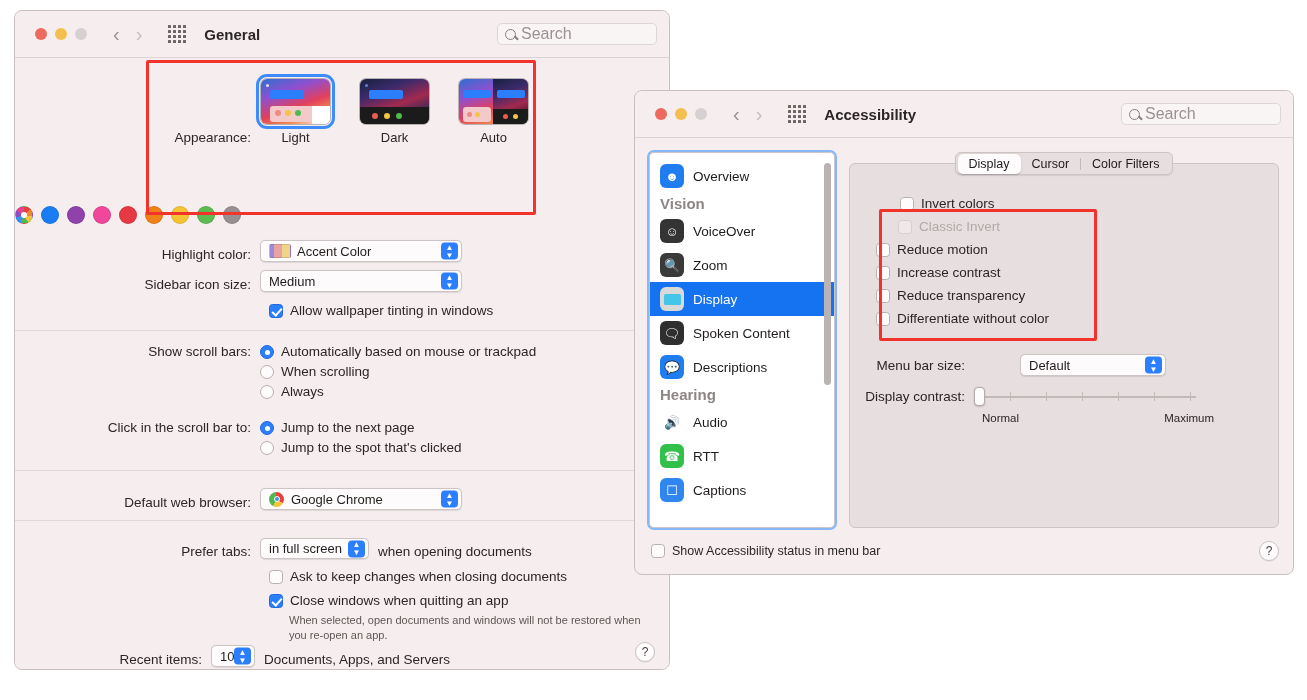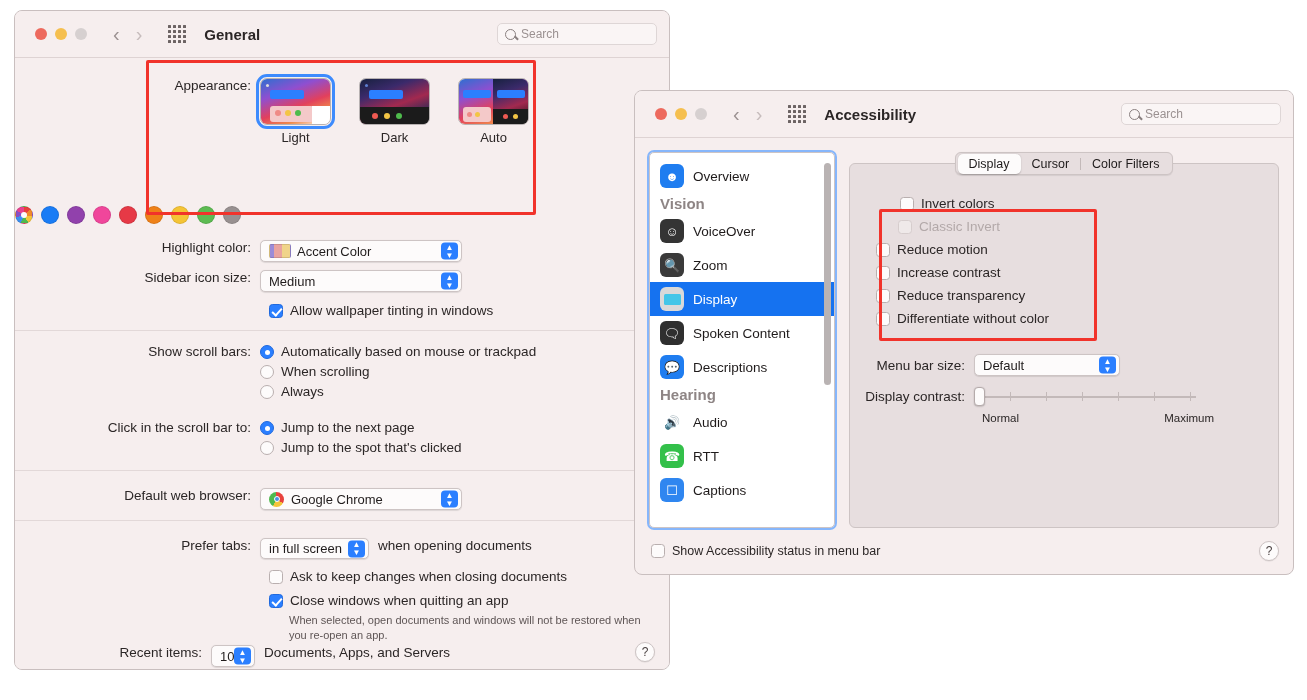--- a/index.html
+++ b/index.html
@@ -43,27 +43,27 @@
   .wtitle { margin-left: 18px; font-size: 15px; font-weight: bold; color: #2b2626; }
   .searchbox {
     position: absolute; right: 12px; top: 50%; transform: translateY(-50%);
     width: 160px; height: 22px; border: 1px solid #ded6d6; border-radius: 5px;
     background: #faf5f5; display: flex; align-items: center; padding: 0 7px; gap: 5px;
   }
   .searchbox .mag { width: 11px; height: 11px; border: 1.6px solid #8a8080;
     border-radius: 50%; position: relative; flex: 0 0 auto; }
   .searchbox .mag::after { content:''; position: absolute; width: 5px; height: 1.6px;
     background: #8a8080; transform: rotate(45deg); right: -4px; bottom: 0px; }
-  .searchbox span { font-size: 12px; color: #9b9191; }
+  .searchbox span { font-size: 16px; color: #9b9191; }
 
   
   #general-window { left: 14px; top: 10px; width: 656px; height: 660px; }
   #general-body { position: relative; height: 612px; background: #f6eeee; }
 
-  .row { display: flex; align-items: flex-start; }
+  .row { display: flex; align-items: flex-end; }
   .lbl {
     text-align: right; font-size: 13.5px; color: #2b2626;
     padding-right: 9px; flex: 0 0 auto;
   }
   .ctrl { display: flex; align-items: center; }
 
   
   .popup {
     height: 22px; background: #fdfbfb; border: 1px solid #cdc4c4;
     border-radius: 5px; display: inline-flex; align-items: center;
@@ -560,21 +560,21 @@
               <span class="cb"></span>
               <span>Reduce transparency</span>
             </div>
 
             <div class="cbrow">
               <span class="cb"></span>
               <span>Differentiate without color</span>
             </div>
           </div>
 
-          <div style="position:absolute; left:14px; top:190px; display:flex; align-items:center;">
+          <div style="position:absolute; left:14px; top:190px; display:flex; align-items:center;gap:46px;">
             <span style="font-size:13.5px; color:#2b2626; width:110px; text-align:right; padding-right:9px;">Menu bar size:</span>
             <span class="popup" style="width:146px;">
               <span>Default</span>
               <span class="arrows">
                   <b>▲</b>
                   <b>▼</b>
                 </span>
             </span>
           </div>
 

